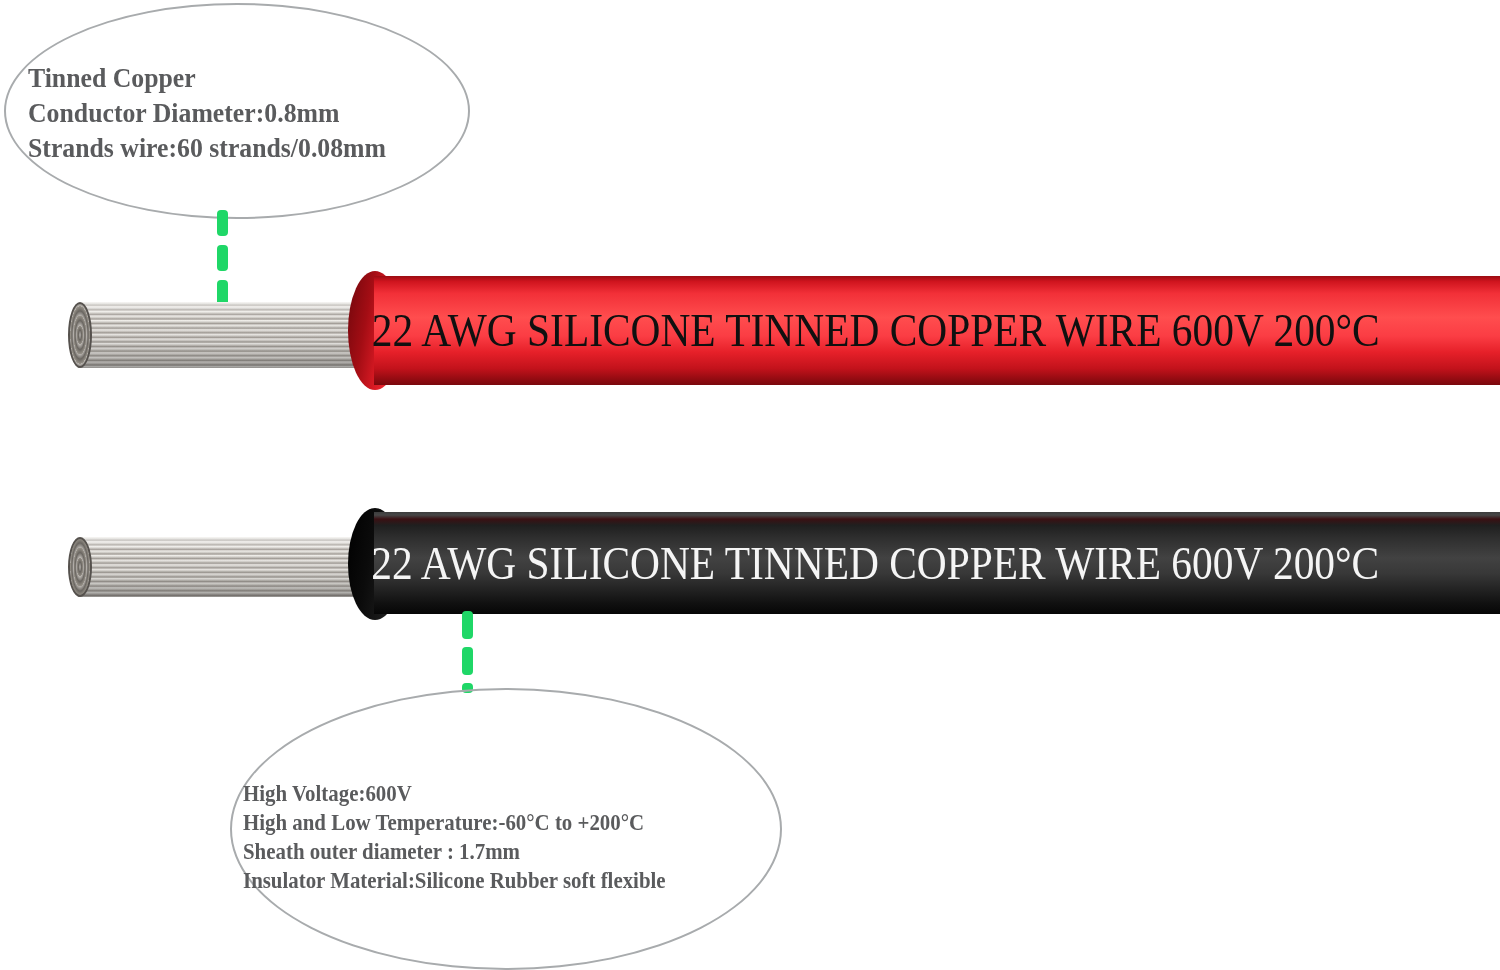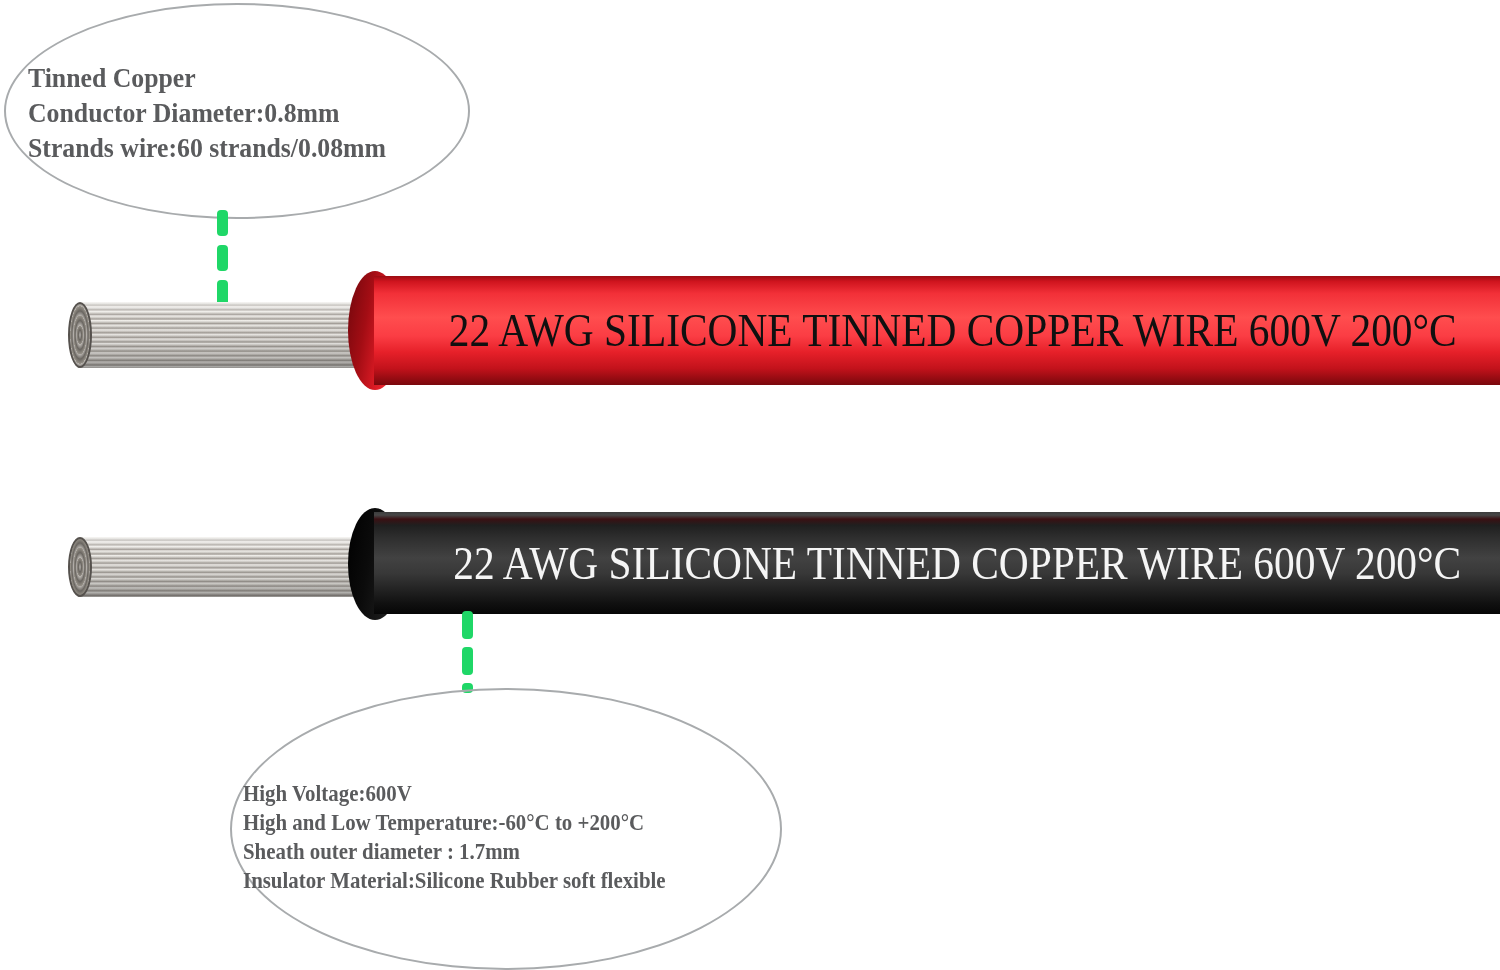--- a/index.html
+++ b/index.html
@@ -55,21 +55,21 @@
   #copper-cap-black{left:68px;top:537px;width:24px;height:60px;}
 
   
   .flare{border-radius:50%;}
   #flare-red{left:348px;top:271px;width:54px;height:119px;
     background:linear-gradient(100deg,#6f070c 0%,#a30d14 35%,#da1a24 62%,#f22e36 85%);}
   #flare-black{left:348px;top:508px;width:54px;height:112px;
     background:linear-gradient(100deg,#000 0%,#0b0b0b 40%,#191919 70%,#282828 100%);}
 
   
-  .wire-body{display:flex;align-items:center;}
+  .wire-body{display:flex;align-items:center;justify-content:flex-end;}
   #body-red{
     left:374px;top:276px;width:1126px;height:109px;
     background:linear-gradient(180deg,
       #9a0c12 0%, #cf141e 5%, #f23038 16%, #ff4d4e 38%, #fb3d44 55%,
       #e62029 70%, #c2121b 85%, #8c0a10 96%, #7a080d 100%);
   }
   #body-black{
     left:374px;top:512px;width:1126px;height:102px;
     background:linear-gradient(180deg,
       #3d3d3d 0%, #464646 3%, #3a1013 7%, #1f1f1f 13%, #2e2e2e 25%,

